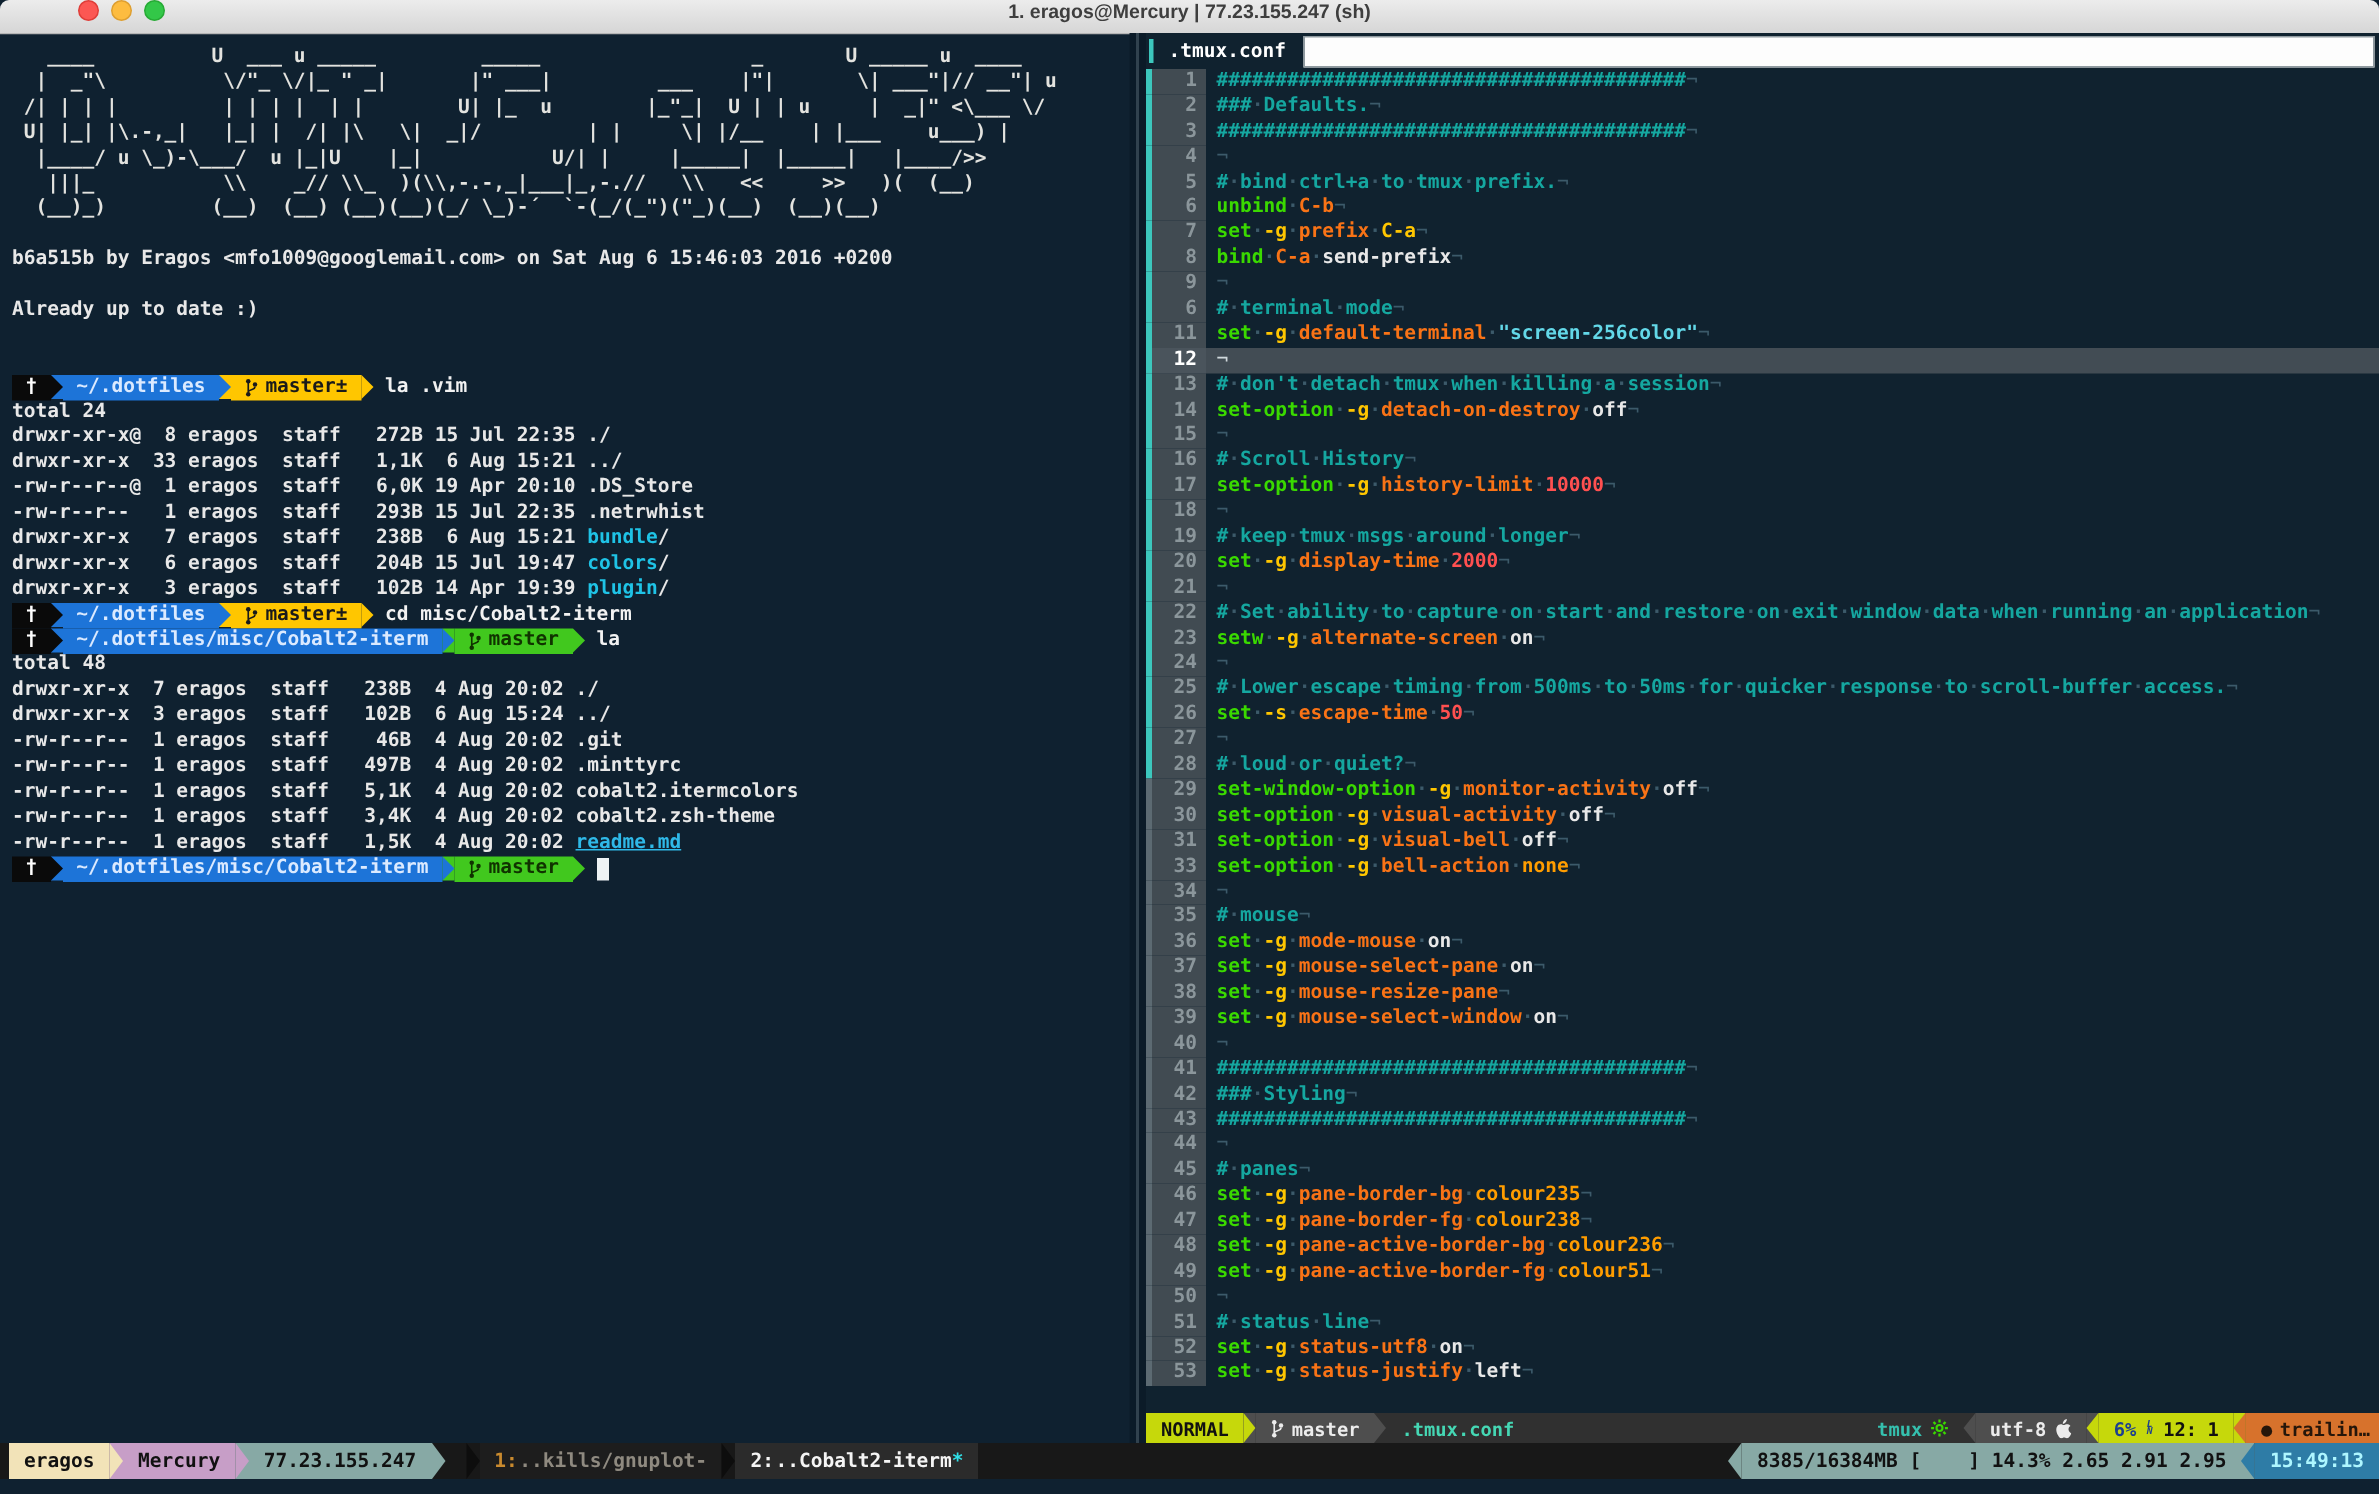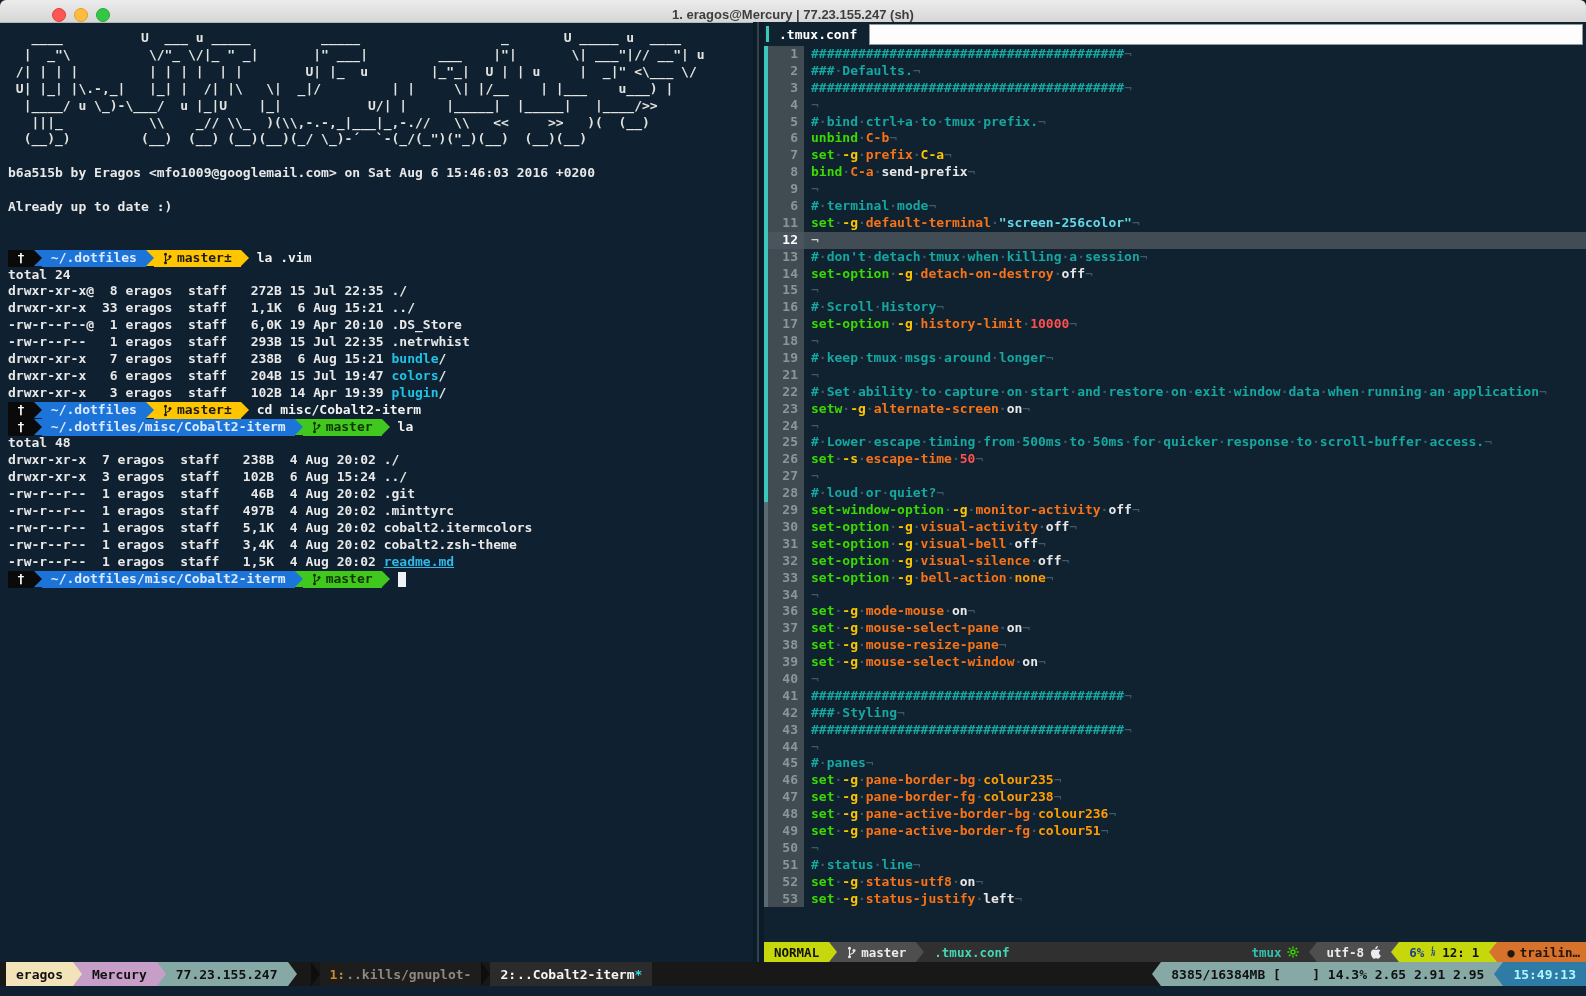--- a/index.html
+++ b/index.html
@@ -1,21 +1,21 @@
 <!DOCTYPE html>
 <html><head>
 <meta charset="utf-8">
 <style>
   html,body{margin:0;padding:0;background:#000;}
   #stage{position:relative;width:1586px;height:996px;background:#0f2130;overflow:hidden;
          font-family:"DejaVu Sans Mono",monospace;font-size:13px;}
   
   .titlebar{position:absolute;top:0;left:0;right:0;height:22px;
     background:linear-gradient(#ececec,#d6d6d6);border-bottom:1px solid #b6b6b6;
-    display:flex;align-items:flex-end;border-radius:6px 6px 0 0;padding-left:42px;}
+    display:flex;align-items:flex-start;border-radius:6px 6px 0 0;padding-left:42px;}
   .lights{display:flex;gap:8px;margin-left:10px;}
   .light{width:12px;height:12px;border-radius:50%;display:inline-block;}
   .l-close{background:#fc5753;border:1px solid #df3e39;}
   .l-min{background:#fdbc40;border:1px solid #de9f31;}
   .l-zoom{background:#33c748;border:1px solid #27aa35;}
   .wtitle{position:absolute;left:0;right:0;text-align:center;color:#3e3e3e;
     font-family:"Liberation Sans",sans-serif;font-size:13px;font-weight:bold;}
   
   .term{position:absolute;top:22px;left:0;right:0;bottom:0;}
   .shell-pane{position:absolute;left:0;top:0;width:753px;bottom:34px;overflow:hidden;
@@ -190,34 +190,35 @@
           <div class="vline"><span class="vsign sg1"></span><span class="vnum">6</span><span class="vtxt"><span class="tk-c">#<i class="sp">·</i>terminal<i class="sp">·</i>mode</span><span class="eol">¬</span></span></div>
           <div class="vline"><span class="vsign sg1"></span><span class="vnum">11</span><span class="vtxt"><span class="tk-k">set</span><i class="sp">·</i><span class="tk-f">-g</span><i class="sp">·</i><span class="tk-o">default-terminal</span><i class="sp">·</i><span class="tk-s">"screen-256color"</span><span class="eol">¬</span></span></div>
           <div class="vline cur"><span class="vsign sg1"></span><span class="vnum">12</span><span class="vtxt"><span class="eol">¬</span></span></div>
           <div class="vline"><span class="vsign sg1"></span><span class="vnum">13</span><span class="vtxt"><span class="tk-c">#<i class="sp">·</i>don't<i class="sp">·</i>detach<i class="sp">·</i>tmux<i class="sp">·</i>when<i class="sp">·</i>killing<i class="sp">·</i>a<i class="sp">·</i>session</span><span class="eol">¬</span></span></div>
           <div class="vline"><span class="vsign sg1"></span><span class="vnum">14</span><span class="vtxt"><span class="tk-k">set-option</span><i class="sp">·</i><span class="tk-f">-g</span><i class="sp">·</i><span class="tk-o">detach-on-destroy</span><i class="sp">·</i><span class="tk-w">off</span><span class="eol">¬</span></span></div>
           <div class="vline"><span class="vsign sg1"></span><span class="vnum">15</span><span class="vtxt"><span class="eol">¬</span></span></div>
           <div class="vline"><span class="vsign sg1"></span><span class="vnum">16</span><span class="vtxt"><span class="tk-c">#<i class="sp">·</i>Scroll<i class="sp">·</i>History</span><span class="eol">¬</span></span></div>
           <div class="vline"><span class="vsign sg1"></span><span class="vnum">17</span><span class="vtxt"><span class="tk-k">set-option</span><i class="sp">·</i><span class="tk-f">-g</span><i class="sp">·</i><span class="tk-o">history-limit</span><i class="sp">·</i><span class="tk-n">10000</span><span class="eol">¬</span></span></div>
           <div class="vline"><span class="vsign sg1"></span><span class="vnum">18</span><span class="vtxt"><span class="eol">¬</span></span></div>
           <div class="vline"><span class="vsign sg1"></span><span class="vnum">19</span><span class="vtxt"><span class="tk-c">#<i class="sp">·</i>keep<i class="sp">·</i>tmux<i class="sp">·</i>msgs<i class="sp">·</i>around<i class="sp">·</i>longer</span><span class="eol">¬</span></span></div>
+          <div class="vline"><span class="vsign sg1"></span><span class="vnum">20</span><span class="vtxt"><span class="tk-k">set</span><i class="sp">·</i><span class="tk-f">-g</span><i class="sp">·</i><span class="tk-o">display-time</span><i class="sp">·</i><span class="tk-n">2000</span><span class="eol">¬</span></span></div>
           <div class="vline"><span class="vsign sg1"></span><span class="vnum">21</span><span class="vtxt"><span class="eol">¬</span></span></div>
           <div class="vline"><span class="vsign sg1"></span><span class="vnum">22</span><span class="vtxt"><span class="tk-c">#<i class="sp">·</i>Set<i class="sp">·</i>ability<i class="sp">·</i>to<i class="sp">·</i>capture<i class="sp">·</i>on<i class="sp">·</i>start<i class="sp">·</i>and<i class="sp">·</i>restore<i class="sp">·</i>on<i class="sp">·</i>exit<i class="sp">·</i>window<i class="sp">·</i>data<i class="sp">·</i>when<i class="sp">·</i>running<i class="sp">·</i>an<i class="sp">·</i>application</span><span class="eol">¬</span></span></div>
           <div class="vline"><span class="vsign sg1"></span><span class="vnum">23</span><span class="vtxt"><span class="tk-k">setw</span><i class="sp">·</i><span class="tk-f">-g</span><i class="sp">·</i><span class="tk-o">alternate-screen</span><i class="sp">·</i><span class="tk-w">on</span><span class="eol">¬</span></span></div>
           <div class="vline"><span class="vsign sg1"></span><span class="vnum">24</span><span class="vtxt"><span class="eol">¬</span></span></div>
           <div class="vline"><span class="vsign sg1"></span><span class="vnum">25</span><span class="vtxt"><span class="tk-c">#<i class="sp">·</i>Lower<i class="sp">·</i>escape<i class="sp">·</i>timing<i class="sp">·</i>from<i class="sp">·</i>500ms<i class="sp">·</i>to<i class="sp">·</i>50ms<i class="sp">·</i>for<i class="sp">·</i>quicker<i class="sp">·</i>response<i class="sp">·</i>to<i class="sp">·</i>scroll-buffer<i class="sp">·</i>access.</span><span class="eol">¬</span></span></div>
           <div class="vline"><span class="vsign sg1"></span><span class="vnum">26</span><span class="vtxt"><span class="tk-k">set</span><i class="sp">·</i><span class="tk-f">-s</span><i class="sp">·</i><span class="tk-o">escape-time</span><i class="sp">·</i><span class="tk-n">50</span><span class="eol">¬</span></span></div>
           <div class="vline"><span class="vsign sg1"></span><span class="vnum">27</span><span class="vtxt"><span class="eol">¬</span></span></div>
           <div class="vline"><span class="vsign sg1"></span><span class="vnum">28</span><span class="vtxt"><span class="tk-c">#<i class="sp">·</i>loud<i class="sp">·</i>or<i class="sp">·</i>quiet?</span><span class="eol">¬</span></span></div>
           <div class="vline"><span class="vsign sg0"></span><span class="vnum">29</span><span class="vtxt"><span class="tk-k">set-window-option</span><i class="sp">·</i><span class="tk-f">-g</span><i class="sp">·</i><span class="tk-o">monitor-activity</span><i class="sp">·</i><span class="tk-w">off</span><span class="eol">¬</span></span></div>
           <div class="vline"><span class="vsign sg0"></span><span class="vnum">30</span><span class="vtxt"><span class="tk-k">set-option</span><i class="sp">·</i><span class="tk-f">-g</span><i class="sp">·</i><span class="tk-o">visual-activity</span><i class="sp">·</i><span class="tk-w">off</span><span class="eol">¬</span></span></div>
           <div class="vline"><span class="vsign sg0"></span><span class="vnum">31</span><span class="vtxt"><span class="tk-k">set-option</span><i class="sp">·</i><span class="tk-f">-g</span><i class="sp">·</i><span class="tk-o">visual-bell</span><i class="sp">·</i><span class="tk-w">off</span><span class="eol">¬</span></span></div>
-          <div class="vline"><span class="vsign sg0"></span><span class="vnum">32</span><span class="vtxt"><span class="tk-k">set-option</span><i class="sp">·</i><span class="tk-f">-g</span><i class="sp">·</i><span class="tk-o">visual-silence</span><i class="sp">·</i><span class="tk-w">off</span><span class="eol">¬</span></span></div>
           <div class="vline"><span class="vsign sg0"></span><span class="vnum">33</span><span class="vtxt"><span class="tk-k">set-option</span><i class="sp">·</i><span class="tk-f">-g</span><i class="sp">·</i><span class="tk-o">bell-action</span><i class="sp">·</i><span class="tk-or">none</span><span class="eol">¬</span></span></div>
           <div class="vline"><span class="vsign sg0"></span><span class="vnum">34</span><span class="vtxt"><span class="eol">¬</span></span></div>
+          <div class="vline"><span class="vsign sg0"></span><span class="vnum">35</span><span class="vtxt"><span class="tk-c">#<i class="sp">·</i>mouse</span><span class="eol">¬</span></span></div>
           <div class="vline"><span class="vsign sg0"></span><span class="vnum">36</span><span class="vtxt"><span class="tk-k">set</span><i class="sp">·</i><span class="tk-f">-g</span><i class="sp">·</i><span class="tk-o">mode-mouse</span><i class="sp">·</i><span class="tk-w">on</span><span class="eol">¬</span></span></div>
           <div class="vline"><span class="vsign sg0"></span><span class="vnum">37</span><span class="vtxt"><span class="tk-k">set</span><i class="sp">·</i><span class="tk-f">-g</span><i class="sp">·</i><span class="tk-o">mouse-select-pane</span><i class="sp">·</i><span class="tk-w">on</span><span class="eol">¬</span></span></div>
           <div class="vline"><span class="vsign sg0"></span><span class="vnum">38</span><span class="vtxt"><span class="tk-k">set</span><i class="sp">·</i><span class="tk-f">-g</span><i class="sp">·</i><span class="tk-o">mouse-resize-pane</span><span class="eol">¬</span></span></div>
           <div class="vline"><span class="vsign sg0"></span><span class="vnum">39</span><span class="vtxt"><span class="tk-k">set</span><i class="sp">·</i><span class="tk-f">-g</span><i class="sp">·</i><span class="tk-o">mouse-select-window</span><i class="sp">·</i><span class="tk-w">on</span><span class="eol">¬</span></span></div>
           <div class="vline"><span class="vsign sg0"></span><span class="vnum">40</span><span class="vtxt"><span class="eol">¬</span></span></div>
           <div class="vline"><span class="vsign sg0"></span><span class="vnum">41</span><span class="vtxt"><span class="tk-c">########################################</span><span class="eol">¬</span></span></div>
           <div class="vline"><span class="vsign sg0"></span><span class="vnum">42</span><span class="vtxt"><span class="tk-c">###<i class="sp">·</i>Styling</span><span class="eol">¬</span></span></div>
           <div class="vline"><span class="vsign sg0"></span><span class="vnum">43</span><span class="vtxt"><span class="tk-c">########################################</span><span class="eol">¬</span></span></div>
           <div class="vline"><span class="vsign sg0"></span><span class="vnum">44</span><span class="vtxt"><span class="eol">¬</span></span></div>
           <div class="vline"><span class="vsign sg0"></span><span class="vnum">45</span><span class="vtxt"><span class="tk-c">#<i class="sp">·</i>panes</span><span class="eol">¬</span></span></div>

